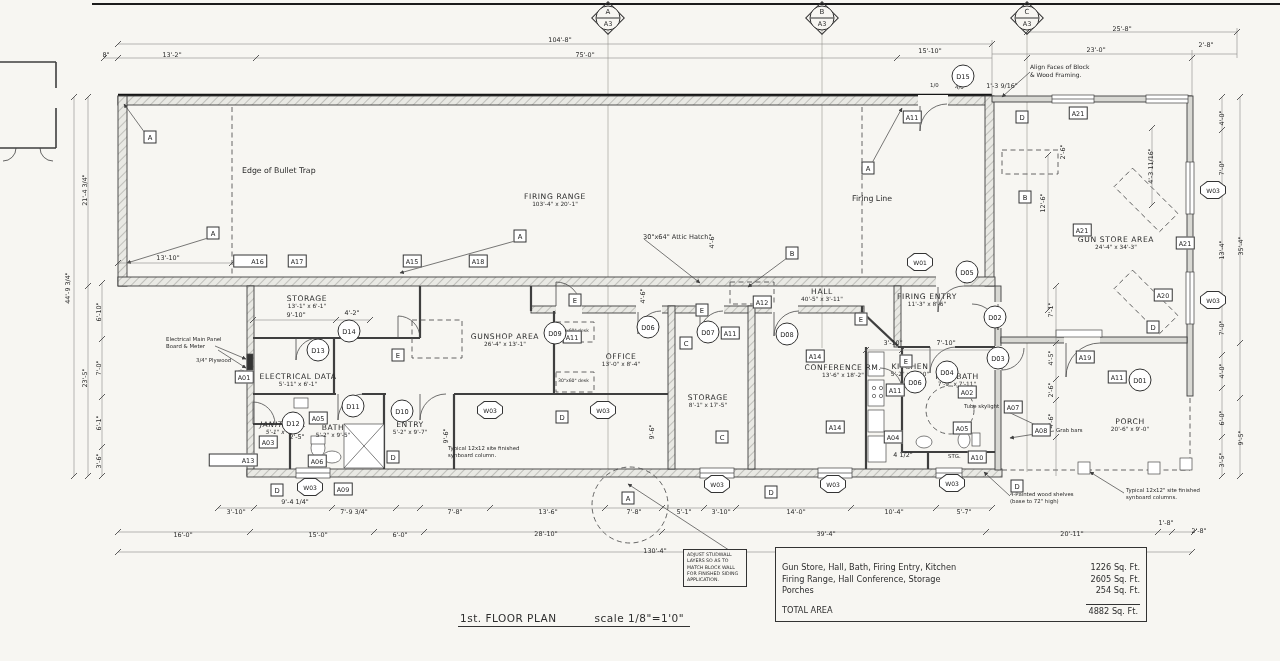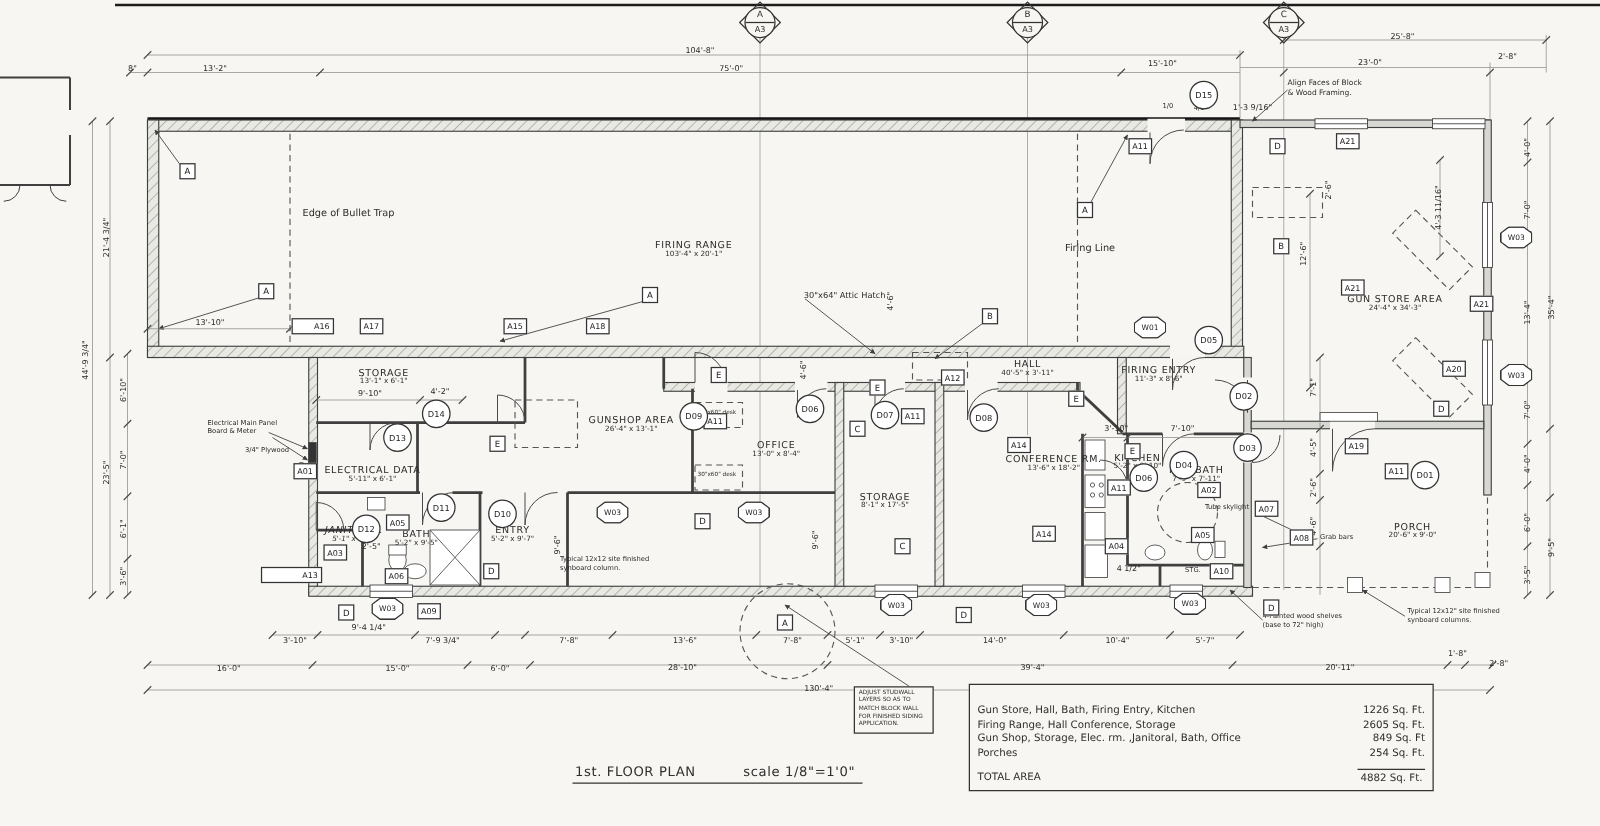--- a/index.html
+++ b/index.html
@@ -213,24 +213,20 @@
 
 <div class="area-table">
   <div id="at-rows">
           <div class="at-row">
             <div class="at-desc">Gun Store, Hall, Bath, Firing Entry, Kitchen</div>
             <div class="at-val">1226 Sq. Ft.</div>
           </div>
           <div class="at-row">
             <div class="at-desc">Firing Range, Hall Conference, Storage</div>
             <div class="at-val">2605 Sq. Ft.</div>
-          </div>
-          <div class="at-row">
-            <div class="at-desc">Gun Shop, Storage, Elec. rm. ,Janitoral, Bath, Office</div>
-            <div class="at-val">849 Sq. Ft</div>
           </div>
           <div class="at-row">
             <div class="at-desc">Porches</div>
             <div class="at-val">254 Sq. Ft.</div>
           </div>
         </div>
   <div class="at-total">
     <span class="at-desc">TOTAL AREA</span>
     <span class="at-val">4882  Sq. Ft.</span>
   </div>

